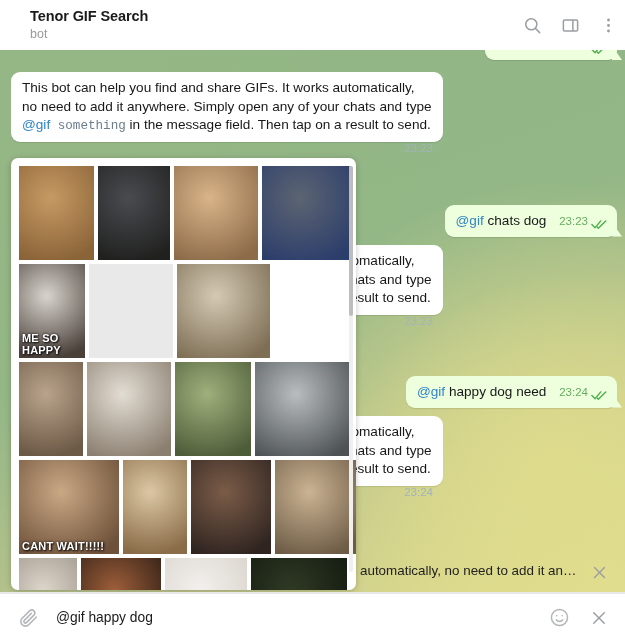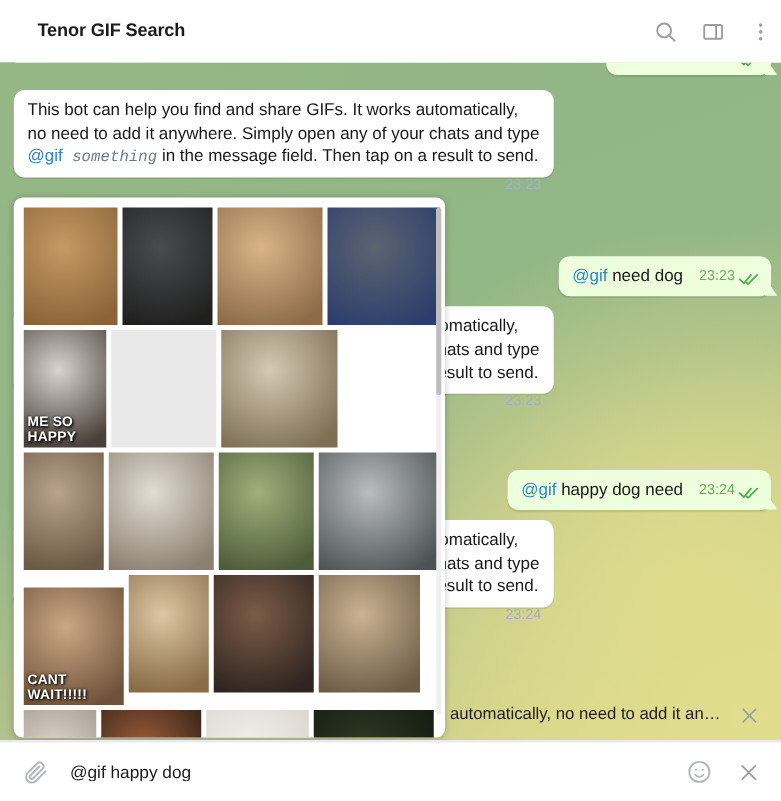--- a/index.html
+++ b/index.html
@@ -56,21 +56,21 @@
     color: #181818;
     box-shadow: 0 1px 1px rgba(0,0,0,0.10);
     position: relative;
   }
   .bubble.in { background: #ffffff; }
   .bubble.out { background: #eeffde; }
 
   .mention { color: #2f85c8; margin-top: 40px; }
   .mono {
     font-family: "Liberation Mono", "DejaVu Sans Mono", monospace;
-    color: #6b7d8c; font-size: 12.6px; font-style: italic;
+    color: #6b7d8c; font-size: 12.6px;
   }
 
   .meta {
     display: inline-flex; align-items: center; gap: 3px;
     font-size: 11.5px; white-space: nowrap;
     vertical-align: bottom;
   }
   .meta.in-meta { color: #a3b2bd; float: right; margin: 3px 0 0 8px; }
   .meta.out-meta { color: #6aab5f; margin-left: 9px; }
   .ticks { display: inline-block; width: 16px; height: 10px; }
@@ -180,20 +180,21 @@
   }
 </style>
 </head>
 <body>
 
 <div id="app">
 
   <div class="header">
     <div class="header-titles">
       <div class="chat-title">Tenor GIF Search</div>
+      <div class="chat-subtitle">bot</div>
     </div>
     <div class="header-actions">
       <div class="hicon">
         <svg width="19" height="19" viewBox="0 0 24 24" fill="none" stroke="#9a9ea3" stroke-width="1.9" stroke-linecap="round">
           <circle cx="10.5" cy="10.5" r="7"></circle>
             <line x1="15.8" y1="15.8" x2="21" y2="21"></line>
         </svg>
       </div>
       <div class="hicon">
         <svg width="19" height="19" viewBox="0 0 24 24" fill="none" stroke="#9a9ea3" stroke-width="1.9">
@@ -232,21 +233,21 @@
         <div class="bubble in" style="width:432px;">
           <span>This bot can help you find and share GIFs. It works automatically, no need to add it anywhere. Simply open any of your chats and type </span><span class="mention">@gif</span><span class="mono"> something</span><span> in the message field. Then tap on a result to send.</span>
           <span class="meta in-meta">
             <span>23:23</span>
           </span>
         </div>
       </div>
 
       <div class="msg" style="right:8px; top:155px;">
         <div class="bubble out tail-out">
-          <span class="mention">@gif</span><span> need dog</span>
+          <span class="mention">@gif</span><span> chats dog</span>
           <span class="meta out-meta">
             <span>23:23</span>
             <span class="ticks">
               <svg width="16" height="10" viewBox="0 0 18 11" fill="none" stroke="#4fae4e" stroke-width="1.6" stroke-linecap="round" stroke-linejoin="round">
                 <polyline points="1,6 4.6,9.6 11,2"></polyline>
                   <polyline points="7,9 8.3,10.3 16.6,2"></polyline>
               </svg>
             </span>
           </span>
         </div>
@@ -303,21 +304,21 @@
           <div class="gif-cell" title="corgi-running-in-grass" style="width: 84px;"></div>
           <div class="gif-cell" title="chihuahua-in-blanket" style="width: 93px; background: radial-gradient(circle at 42% 34%, rgb(213, 201, 180) 0%, rgb(125, 110, 84) 86%);"></div>
         </div>
         <div class="gif-row">
           <div class="gif-cell" title="shiba-jumping-up" style="width: 64px; background: radial-gradient(circle at 42% 34%, rgb(185, 163, 140) 0%, rgb(109, 90, 70) 86%);"></div>
           <div class="gif-cell" title="husky-smiling-teeth" style="width: 84px; background: radial-gradient(circle at 42% 34%, rgb(226, 221, 212) 0%, rgb(139, 127, 112) 86%);"></div>
           <div class="gif-cell" title="dog-standing-on-chair" style="width: 76px; background: radial-gradient(circle at 42% 34%, rgb(159, 176, 124) 0%, rgb(78, 93, 57) 86%);"></div>
           <div class="gif-cell" title="husky-tongue-out" style="width: 97px; background: radial-gradient(circle at 42% 34%, rgb(185, 189, 192) 0%, rgb(77, 82, 85) 86%);"></div>
         </div>
         <div class="gif-row">
-          <div class="gif-cell" title="dog-excited-cant-wait" style="width: 80px; background: radial-gradient(circle at 42% 34%, rgb(201, 168, 132) 0%, rgb(110, 81, 58) 86%); margin-top: 10px;">
+          <div class="gif-cell" title="dog-excited-cant-wait" style="width: 100px; background: radial-gradient(circle at 42% 34%, rgb(201, 168, 132) 0%, rgb(110, 81, 58) 86%);">
             <div class="cap">CANT WAIT!!!!!</div>
           </div>
           <div class="gif-cell" title="golden-retriever-smiling" style="width: 64px; background: radial-gradient(circle at 42% 34%, rgb(220, 199, 164) 0%, rgb(138, 108, 72) 86%);"></div>
           <div class="gif-cell" title="jack-russell-peeking" style="width: 80px; background: radial-gradient(circle at 42% 34%, rgb(123, 92, 72) 0%, rgb(47, 36, 32) 86%);"></div>
           <div class="gif-cell" title="german-shepherd-puppy-kitchen" style="width: 81px; background: radial-gradient(circle at 42% 34%, rgb(203, 179, 147) 0%, rgb(109, 92, 70) 86%);"></div>
         </div>
         <div class="gif-row">
           <div class="gif-cell" title="dog-on-wood-floor" style="width: 58px; background: radial-gradient(circle at 42% 34%, rgb(221, 214, 203) 0%, rgb(154, 144, 134) 86%);"></div>
           <div class="gif-cell" title="dachshund-closeup" style="width: 80px; background: radial-gradient(circle at 42% 34%, rgb(158, 95, 58) 0%, rgb(42, 27, 19) 86%);"></div>
           <div class="gif-cell" title="puppy-white-background" style="width: 82px; background: radial-gradient(circle at 42% 34%, rgb(242, 240, 238) 0%, rgb(216, 210, 201) 86%);"></div>

